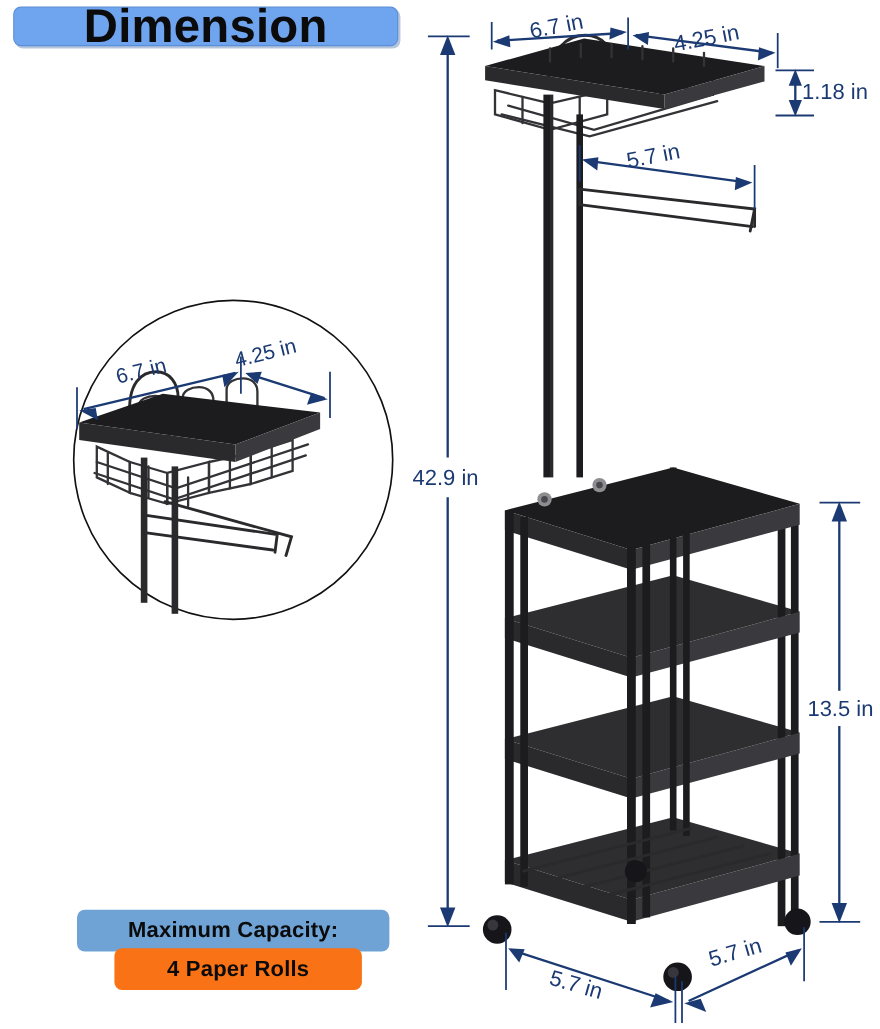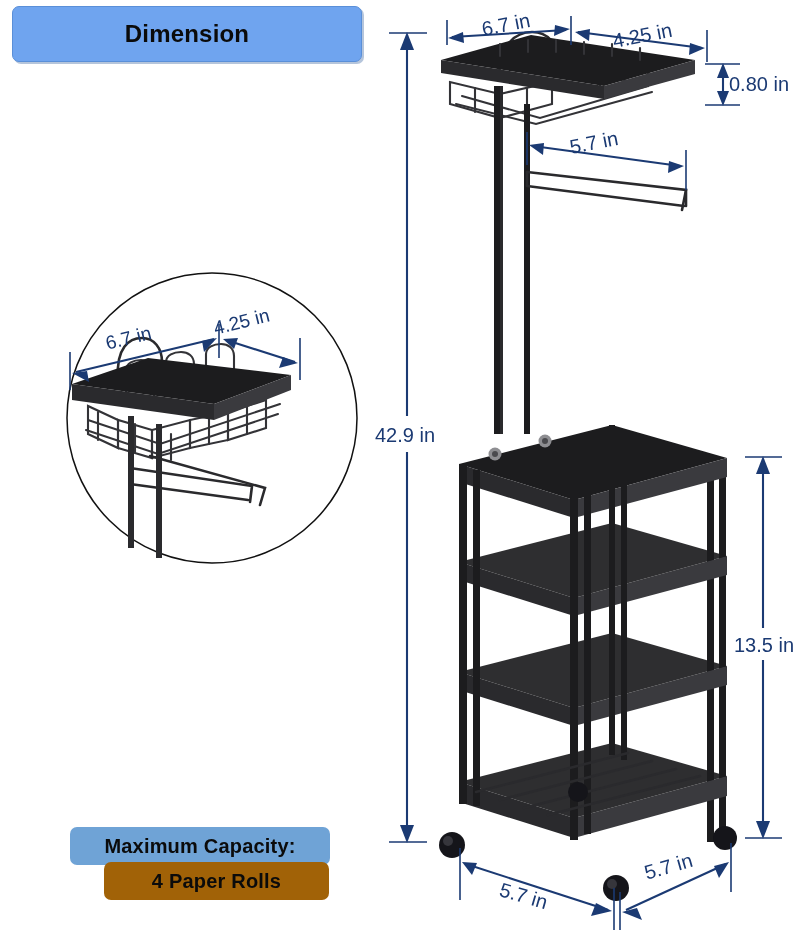--- a/index.html
+++ b/index.html
@@ -6,28 +6,28 @@
   body{width:800px;height:935px;position:relative;overflow:hidden;
        font-family:"Liberation Sans", sans-serif;}
 
   .stage{position:absolute;left:0;top:0;width:800px;height:935px;}
 
   
   .badge{position:absolute;box-sizing:border-box;display:flex;
          align-items:center;justify-content:center;
          color:#0b0b0b;font-weight:bold;letter-spacing:.2px;}
 
-  #dimension-badge{left:12px;top:6px;width:350px;height:56px;
+  #dimension-badge{left:12px;top:6px;width:350px;height:36px;
       background:#6fa4ef;border:1px solid #5a8fd8;border-radius:7px;
-      font-size:24px;box-shadow:2px 2px 0 rgba(120,150,190,.55);}
-
-  #capacity-badge-top{left:70px;top:827px;width:260px;height:38px;
+      font-size:43px;box-shadow:2px 2px 0 rgba(120,150,190,.55);}
+
+  #capacity-badge-top{left:70px;top:827px;width:284px;height:38px;
       background:#6fa3d6;border-radius:7px;font-size:20px;}
   #capacity-badge-bottom{left:104px;top:862px;width:225px;height:38px;
-      background:#a16207;border-radius:7px;font-size:20px;}
+      background:#f97316;border-radius:7px;font-size:20px;}
 
   
   .dim{position:absolute;color:#1b3a73;font-size:20px;white-space:nowrap;
        font-family:"Liberation Sans", sans-serif;}
   .dim.sm{font-size:19px;}
   .rot-a{transform:rotate(-11deg);transform-origin:left center;}
   .rot-b{transform:rotate(-11deg);transform-origin:left center;}
   .rot-c{transform:rotate(-14deg);transform-origin:left center;}
   .rot-d{transform:rotate(16deg);transform-origin:left center;}
   .rot-e{transform:rotate(-16deg);transform-origin:left center;}
@@ -265,21 +265,21 @@
   </div>
 
   <div class="badge" id="capacity-badge-bottom">
     <span>4 Paper Rolls</span>
   </div>
 
   <div class="dim rot-a" style="left:482px;top:18px;">6.7 in</div>
 
   <div class="dim rot-a" style="left:613px;top:30px;">4.25 in</div>
 
-  <div class="dim" style="left:729px;top:73px;">0.80 in</div>
+  <div class="dim" style="left:729px;top:73px;">1.18 in</div>
 
   <div class="dim rot-b" style="left:570px;top:136px;">5.7 in</div>
 
   <div class="dim" style="left:375px;top:424px;">42.9 in</div>
 
   <div class="dim" style="left:734px;top:634px;">13.5 in</div>
 
   <div class="dim rot-d" style="left:500px;top:878px;">5.7 in</div>
 
   <div class="dim rot-e" style="left:645px;top:862px;">5.7 in</div>

